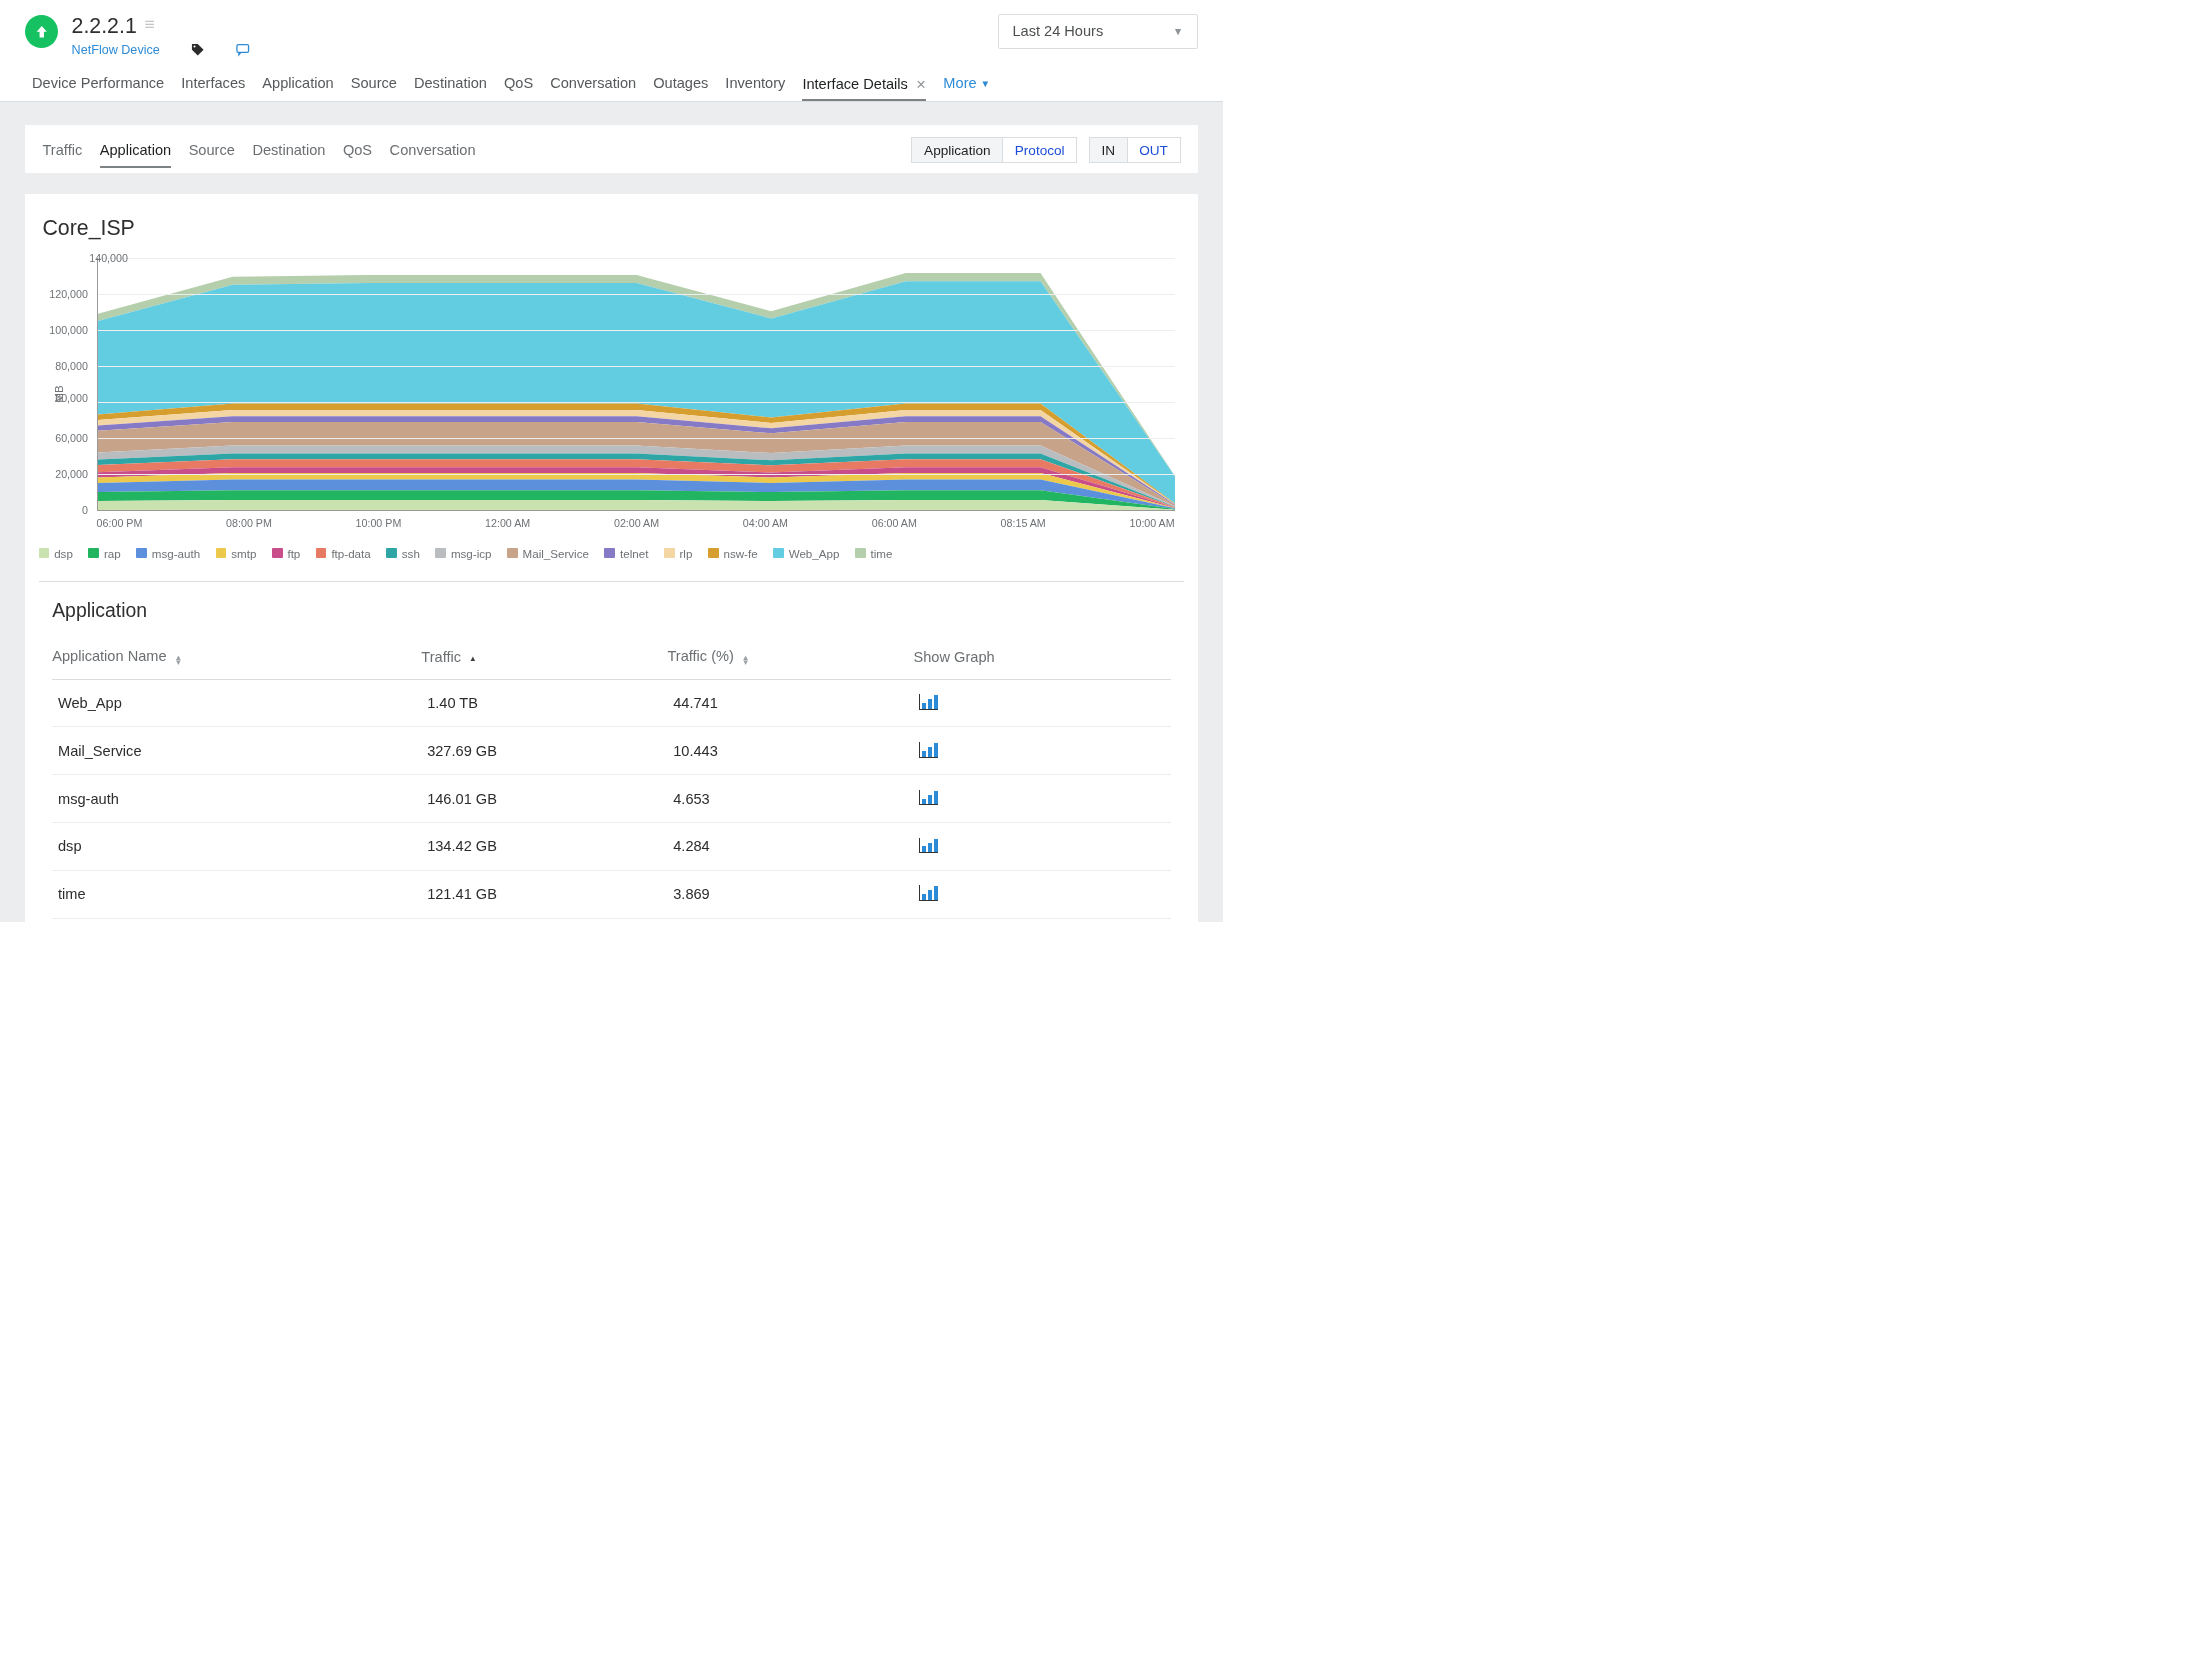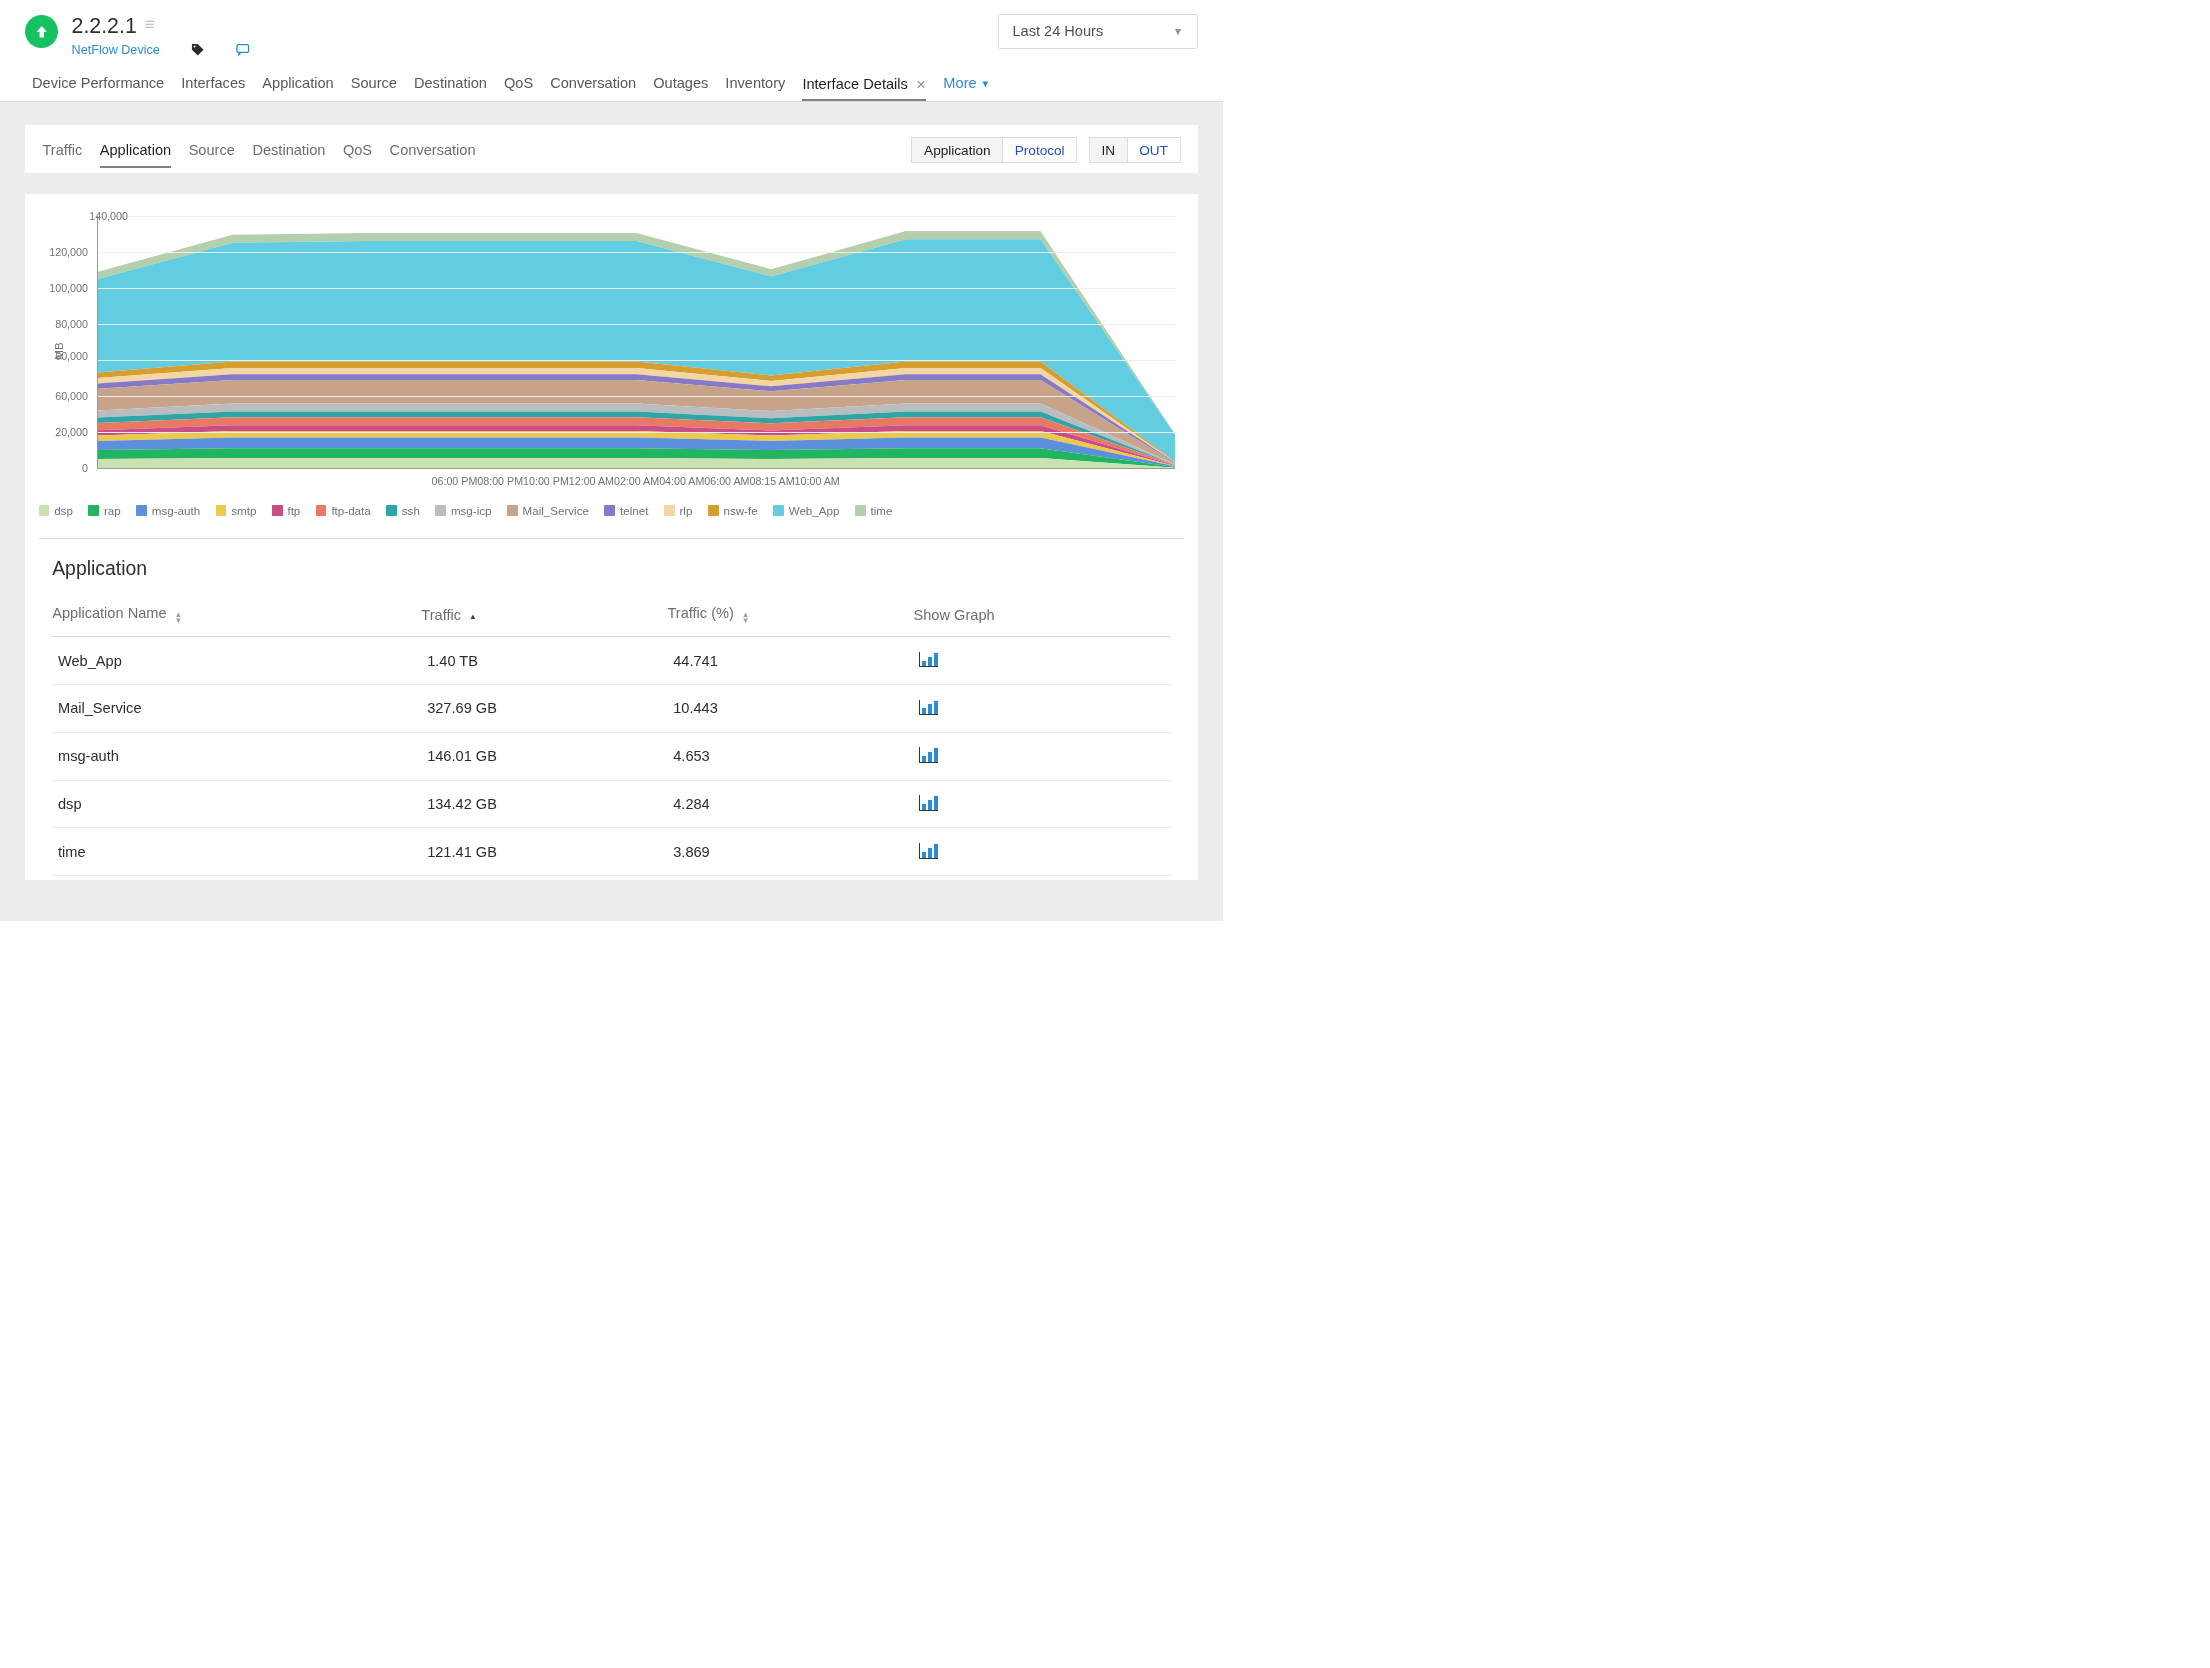--- a/index.html
+++ b/index.html
@@ -54,21 +54,21 @@
 
   
   .chartcard{background:#fff;margin-top:21.3px;padding:21.3px 13.6px 3.9px 13.6px;}
   .chart-title{font-size:21.3px;font-weight:400;margin:0 0 17.5px 3.9px;color:#2f2f2f;}
   .chart-zone{position:relative;margin-left:58px;margin-right:9.7px;}
   .chart-ylabel{position:absolute;left:-47px;top:50%;transform:translateY(-50%) rotate(-90deg);transform-origin:center;color:#6e7275;font-size:11.6px;}
   .chart-grid{position:relative;height:252px;border-left:1px solid #999;border-bottom:1px solid #999;}
   .chart-grid .gl{position:absolute;left:0;right:0;border-top:1px solid #eceeef;}
   .ytick{position:absolute;left:-9.7px;font-size:10.7px;color:#6e7275;transform:translate(-100%,-50%);white-space:nowrap;}
   svg.area-chart{position:absolute;inset:0;width:100%;height:100%;}
-  .xticks{display:flex;justify-content:center;font-size:10.7px;color:#6e7275;margin-top:5.8px;}
+  .xticks{display:flex;justify-content:space-between;font-size:10.7px;color:#6e7275;margin-top:5.8px;}
   .legend{display:flex;flex-wrap:wrap;gap:13.6px 15.5px;font-size:11.6px;color:#6e7275;margin:17.5px 0 3.9px 0;}
   .legend .li{display:flex;align-items:center;gap:4.9px;}
   .legend .sw{width:10.7px;height:10.7px;border-radius:1px;display:inline-block;}
 
   hr.sep{border:none;border-top:1px solid var(--border);margin:21.3px 0 17.5px 0;}
 
   
   .tablecard{padding:0 13.6px;}
   .table-title{font-size:19.4px;font-weight:400;margin:0 0 13.6px 0;color:#2f2f2f;}
   table.data{width:100%;border-collapse:collapse;font-size:14.6px;}
@@ -161,20 +161,21 @@
         </div>
         <div class="btngroup">
           <span class="seg active">IN</span>
           <span class="seg">OUT</span>
         </div>
       </div>
     </div>
   </div>
 
   <div class="chartcard">
+    <h2 class="chart-title">Core_ISP</h2>
 
     <div class="chart-zone">
       <div class="chart-ylabel">MB</div>
       <div class="chart-grid" id="chart-grid">
         <svg class="area-chart" id="area-chart" preserveAspectRatio="none" viewBox="0 0 800 260">
               <path d="M 0 57.571428571428555 L 100 19.314285714285717 L 200 17.457142857142856 L 300 17.457142857142856 L 400 17.457142857142856 L 500 54.97142857142856 L 600 15.600000000000023 L 700 15.600000000000023 L 800 225.0857142857143 L 800 225.64285714285714 L 700 23.957142857142884 L 600 23.957142857142884 L 500 62.400000000000006 L 400 25.814285714285717 L 300 25.814285714285717 L 200 25.814285714285717 L 100 27.671428571428578 L 0 65 Z" fill="#b5ceab" stroke="none"></path>
               <path d="M 0 65 L 100 27.671428571428578 L 200 25.814285714285717 L 300 25.814285714285717 L 400 25.814285714285717 L 500 62.400000000000006 L 600 23.957142857142884 L 700 23.957142857142884 L 800 225.64285714285714 L 800 253.5 L 700 150.24285714285713 L 600 150.24285714285713 L 500 164.54285714285714 L 400 150.24285714285713 L 300 150.24285714285713 L 200 150.24285714285713 L 100 150.24285714285713 L 0 161.57142857142856 Z" fill="#62cce0" stroke="none"></path>
               <path d="M 0 161.57142857142856 L 100 150.24285714285713 L 200 150.24285714285713 L 300 150.24285714285713 L 400 150.24285714285713 L 500 164.54285714285714 L 600 150.24285714285713 L 700 150.24285714285713 L 800 253.5 L 800 253.87142857142857 L 700 156.74285714285713 L 600 156.74285714285713 L 500 170.1142857142857 L 400 156.74285714285713 L 300 156.74285714285713 L 200 156.74285714285713 L 100 156.74285714285713 L 0 167.14285714285714 Z" fill="#d69e2e" stroke="none"></path>
               <path d="M 0 167.14285714285714 L 100 156.74285714285713 L 200 156.74285714285713 L 300 156.74285714285713 L 400 156.74285714285713 L 500 170.1142857142857 L 600 156.74285714285713 L 700 156.74285714285713 L 800 253.87142857142857 L 800 254.24285714285713 L 700 163.24285714285713 L 600 163.24285714285713 L 500 175.68571428571428 L 400 163.24285714285713 L 300 163.24285714285713 L 200 163.24285714285713 L 100 163.24285714285713 L 0 172.71428571428572 Z" fill="#f3d6a4" stroke="none"></path>
               <path d="M 0 172.71428571428572 L 100 163.24285714285713 L 200 163.24285714285713 L 300 163.24285714285713 L 400 163.24285714285713 L 500 175.68571428571428 L 600 163.24285714285713 L 700 163.24285714285713 L 800 254.24285714285713 L 800 254.8 L 700 169.18571428571428 L 600 169.18571428571428 L 500 180.8857142857143 L 400 169.18571428571428 L 300 169.18571428571428 L 200 169.18571428571428 L 100 169.18571428571428 L 0 178.28571428571428 Z" fill="#8679c6" stroke="none"></path>

